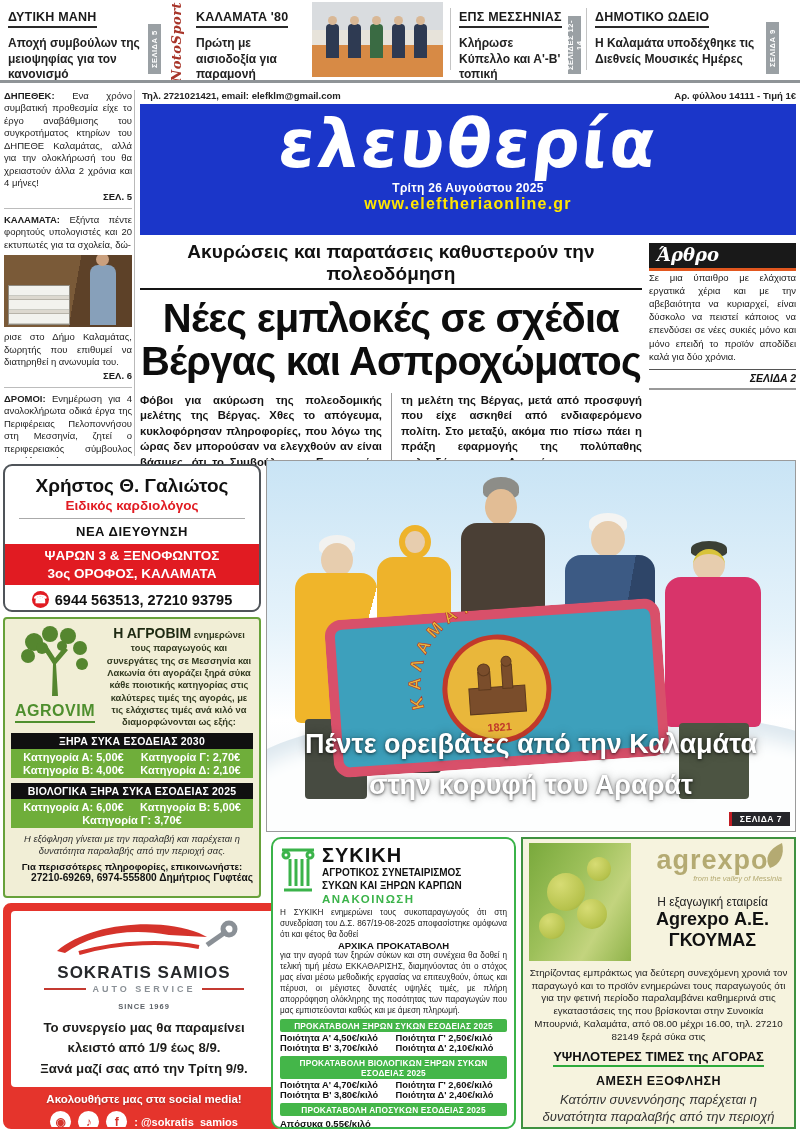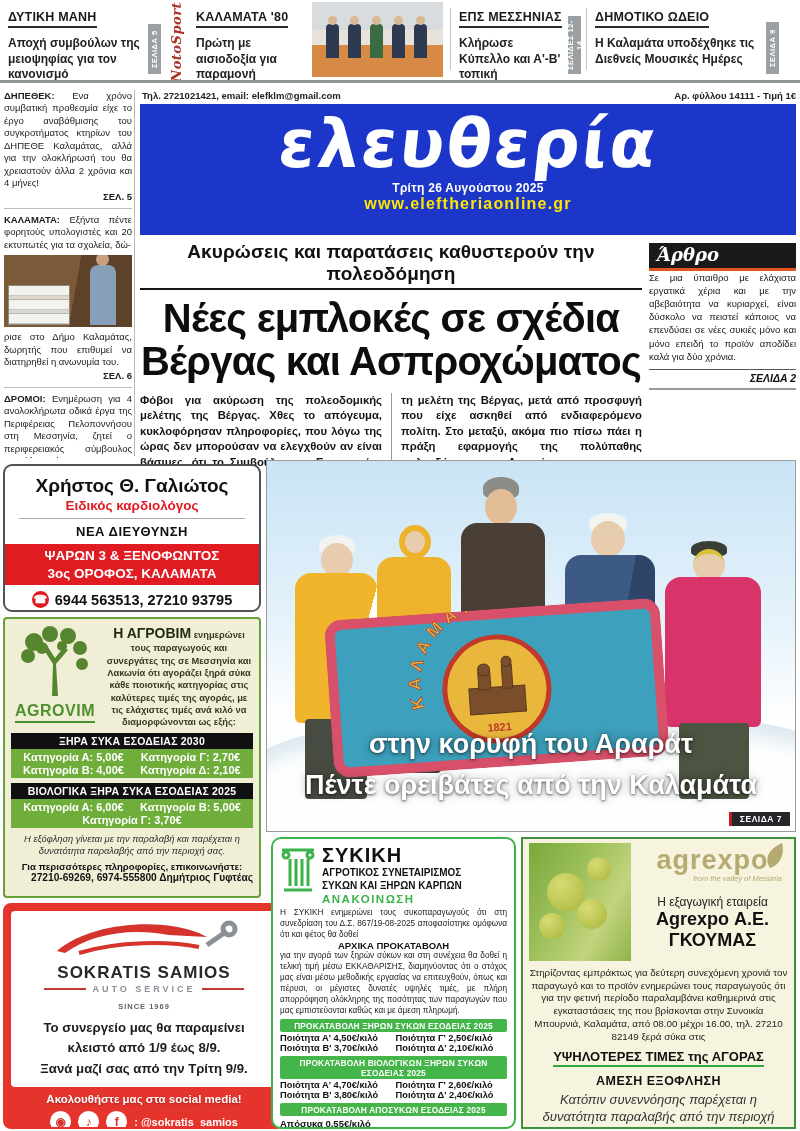--- a/index.html
+++ b/index.html
@@ -416,22 +416,22 @@
       </g>
       <path id="flagarc" d="M 106 118 A 76 76 0 1 1 230 118" fill="none"></path>
       <text font-family="Liberation Sans, sans-serif" font-size="17" font-weight="bold" fill="#e9b73b" stroke="#b33327" stroke-width="0.6" letter-spacing="6">
         <textPath href="#flagarc" startOffset="8%">ΚΑΛΑΜΑΤΑ</textPath>
       </text>
       <text x="168" y="122" text-anchor="middle" font-family="Liberation Sans, sans-serif" font-size="11" font-weight="bold" fill="#c1392b">1821</text>
     </svg>
   </div>
 
   <div class="caption">
+    <div>Πέντε ορειβάτες από την Καλαμάτα</div>
     <div>στην κορυφή του Αραράτ</div>
-    <div>Πέντε ορειβάτες από την Καλαμάτα</div>
   </div>
   <div class="photo-badge">ΣΕΛΙΔΑ 7</div>
 </div>
 
 <div class="sykiki">
   <div class="syk-top">
     <svg width="36" height="50" viewBox="0 0 36 50">
       <g stroke="#3bb34a" stroke-width="3" fill="none">
         <path d="M2 6 H34"></path>
           <circle cx="6" cy="11" r="3"></circle>

